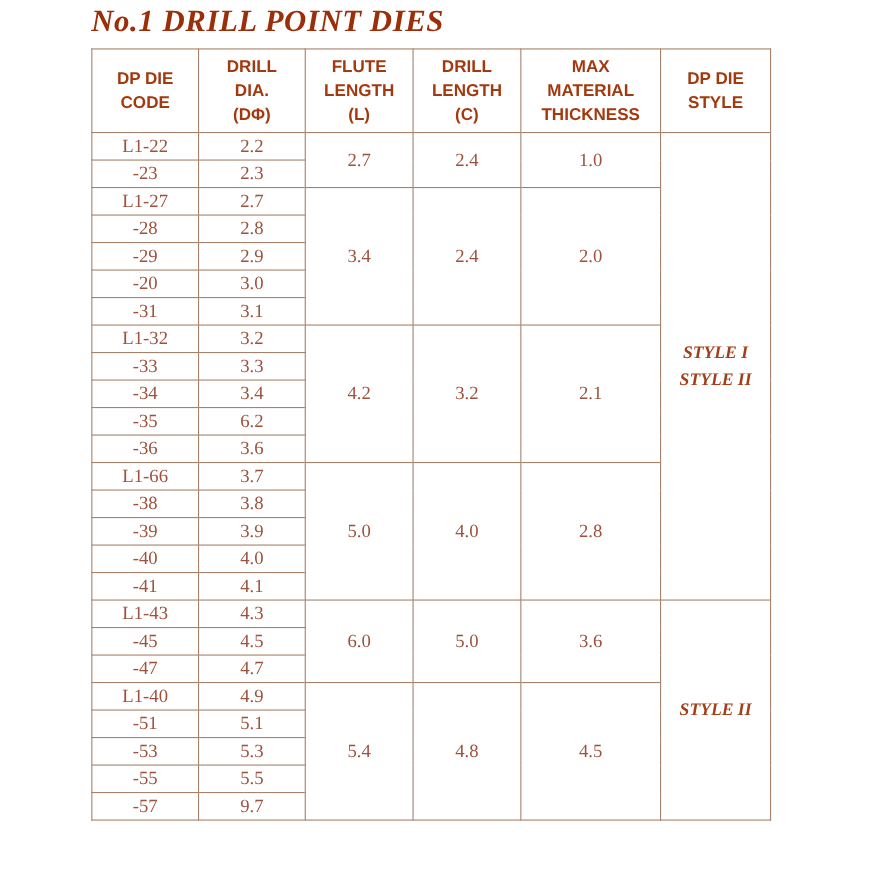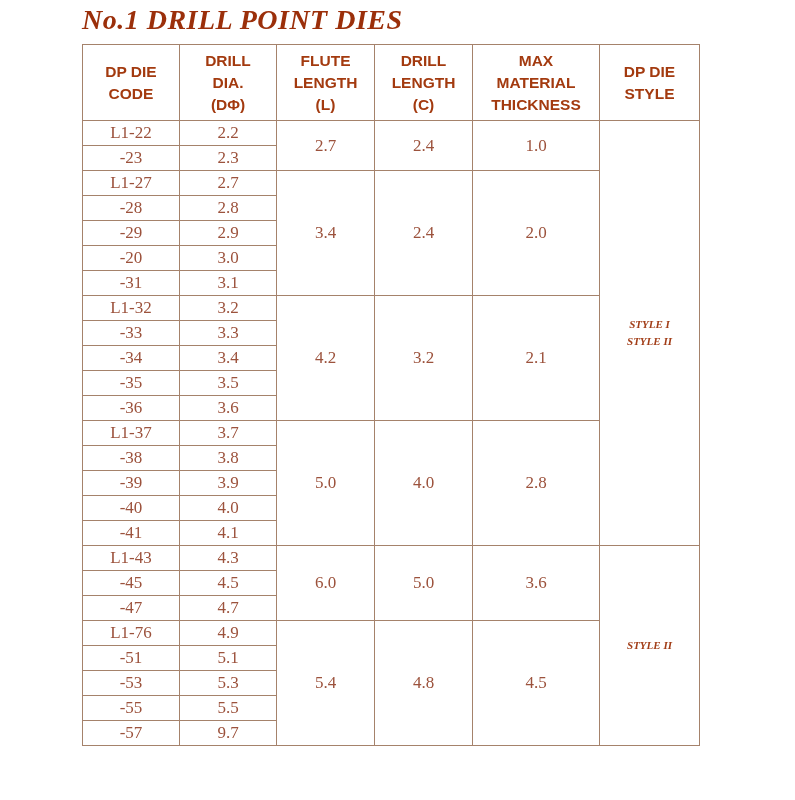--- a/index.html
+++ b/index.html
@@ -16,22 +16,21 @@
     padding: 0;
     background: var(--page-bg);
   }
   body {
     width: 795px;
     height: 800px;
     overflow: hidden;
     font-family: "Liberation Serif", serif;
   }
   .page {
-    padding: 2px 0 0 56px;
-    margin-left: 26px;
+    padding: 2px 0 0 83px;
   }
   .doc-title {
     font-family: "Liberation Serif", serif;
     font-weight: bold;
     font-style: italic;
     font-size: 28px;
     line-height: 1.15;
     letter-spacing: 0.5px;
     color: var(--title-color);
     margin: 2px 0 8px 0;
@@ -60,21 +59,21 @@
   }
   .dies-table td {
     font-family: "Liberation Serif", serif;
     font-size: 17px;
     color: var(--data-color);
     height: 25px;
   }
   .dies-table td.style-cell {
     font-weight: bold;
     font-style: italic;
-    font-size: 11px;
+    font-size: 16px;
     line-height: 1.6;
     color: var(--style-color);
     white-space: pre-line;
   }
 </style>
 </head>
 <body>
 
 <div class="page">
   <h1 class="doc-title">No.1 DRILL POINT DIES</h1>
@@ -155,28 +154,28 @@
         <tr>
           <td class="code-cell">-33</td>
           <td class="dia-cell">3.3</td>
         </tr>
         <tr>
           <td class="code-cell">-34</td>
           <td class="dia-cell">3.4</td>
         </tr>
         <tr>
           <td class="code-cell">-35</td>
-          <td class="dia-cell">3.5</td>
+          <td class="dia-cell">6.2</td>
         </tr>
         <tr>
           <td class="code-cell">-36</td>
           <td class="dia-cell">3.6</td>
         </tr>
         <tr>
-          <td class="code-cell">L1-37</td>
+          <td class="code-cell">L1-66</td>
           <td class="dia-cell">3.7</td>
           <td class="merged-cell" rowspan="5">5.0</td>
           <td class="merged-cell" rowspan="5">4.0</td>
           <td class="merged-cell" rowspan="5">2.8</td>
         </tr>
         <tr>
           <td class="code-cell">-38</td>
           <td class="dia-cell">3.8</td>
         </tr>
         <tr>
@@ -201,21 +200,21 @@
         </tr>
         <tr>
           <td class="code-cell">-45</td>
           <td class="dia-cell">4.5</td>
         </tr>
         <tr>
           <td class="code-cell">-47</td>
           <td class="dia-cell">4.7</td>
         </tr>
         <tr>
-          <td class="code-cell">L1-76</td>
+          <td class="code-cell">L1-40</td>
           <td class="dia-cell">4.9</td>
           <td class="merged-cell" rowspan="5">5.4</td>
           <td class="merged-cell" rowspan="5">4.8</td>
           <td class="merged-cell" rowspan="5">4.5</td>
         </tr>
         <tr>
           <td class="code-cell">-51</td>
           <td class="dia-cell">5.1</td>
         </tr>
         <tr>

